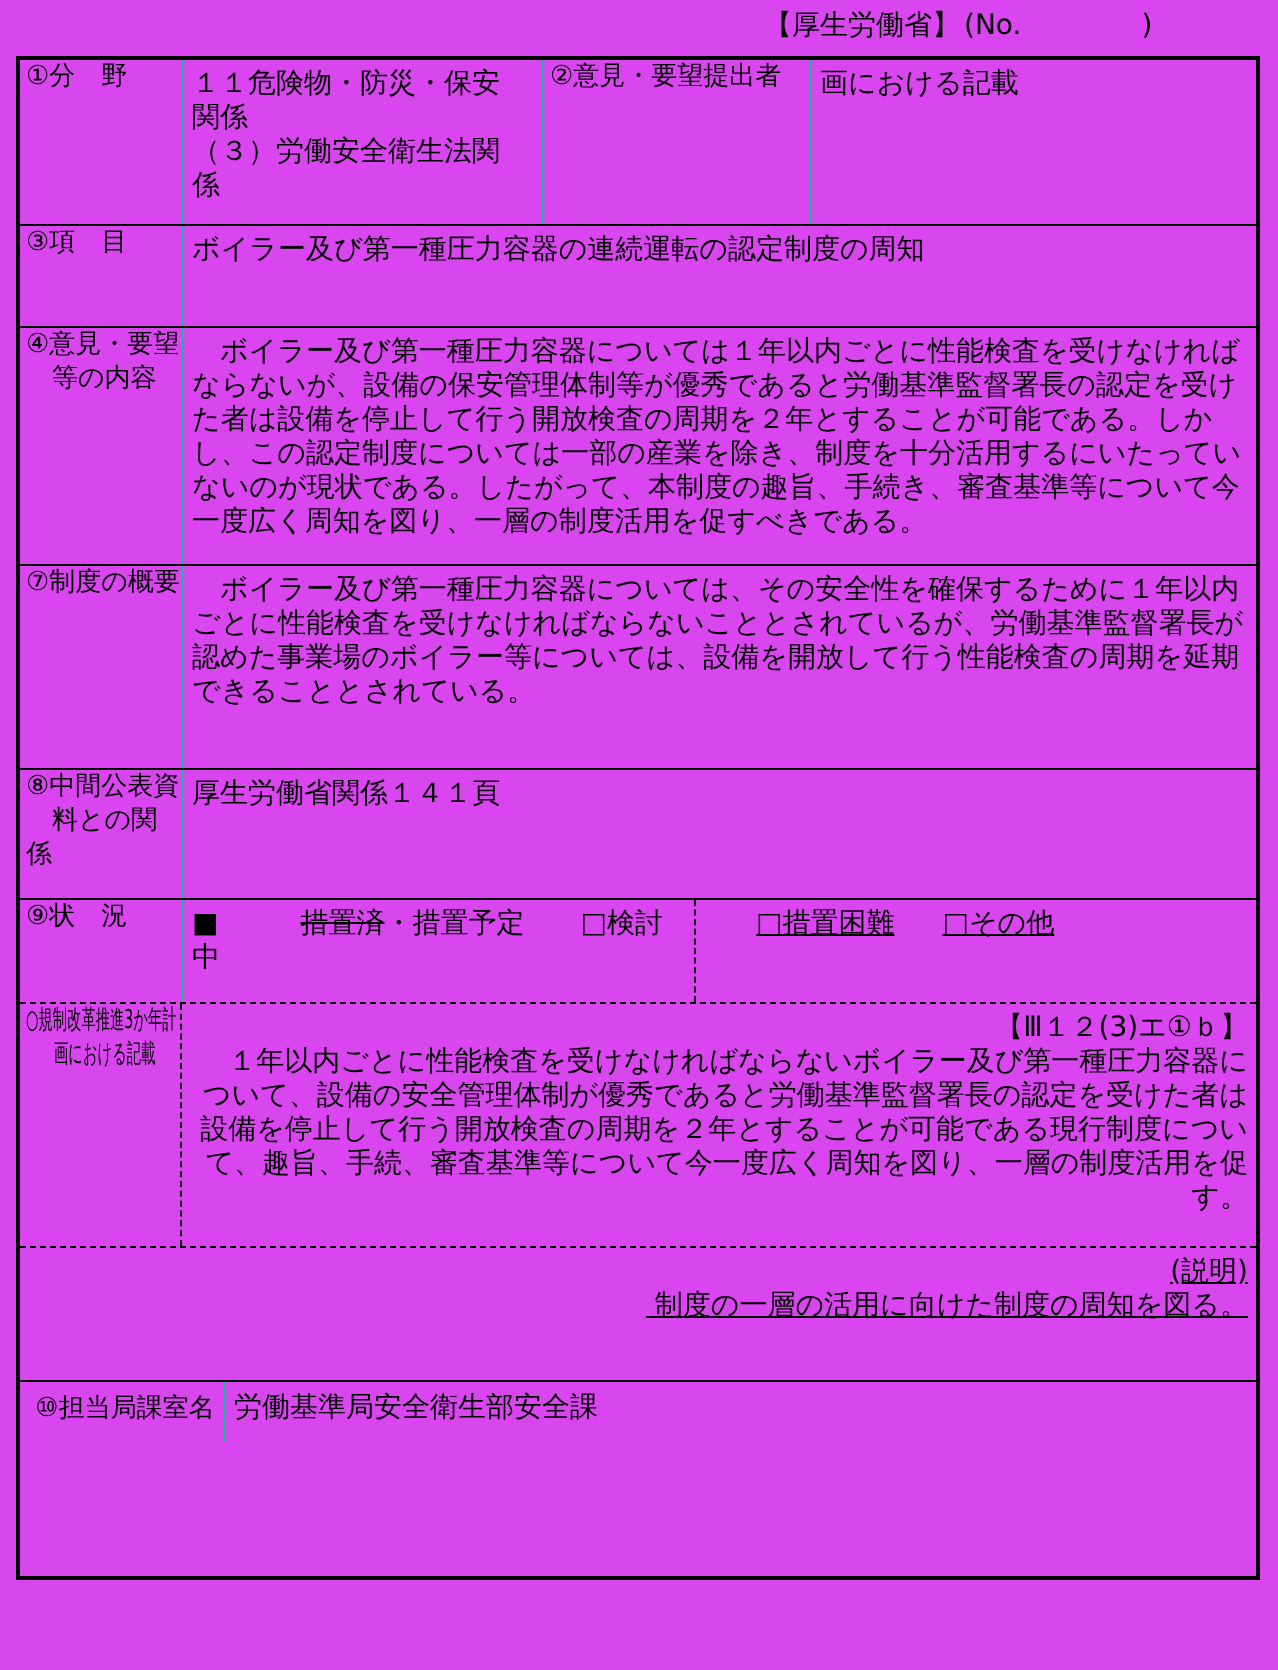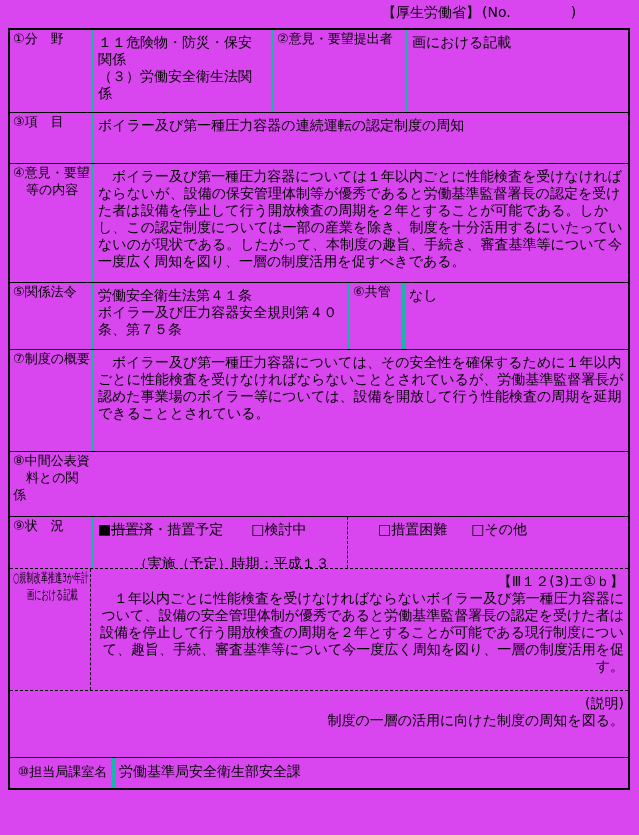--- a/index.html
+++ b/index.html
@@ -11,33 +11,33 @@
   .header .no-open{margin-left:2px;}
   .header .no-close{margin-left:60px;}
 
   .doc-table{position:absolute;left:8px;top:28px;width:622px;height:762px;
              border:2px solid #000;box-sizing:border-box;font-size:14px;line-height:17px;}
   .row{display:flex;box-sizing:border-box;border-top:1px solid #000;overflow:hidden;}
   .row.first{border-top:none;}
   .row.dash-top{border-top:1px dashed #000;text-align:right;}
   .cell{box-sizing:border-box;padding:4px 4px 2px 4px;white-space:pre-wrap;
         overflow:hidden;word-break:break-all;}
-  .cell + .cell{border-left:3px solid #14b8a6;}
-  .cell.no-left{border-left:none;}
+  .cell + .cell{border-left:1px solid #14b8a6;}
+  .cell.no-left{border-left:none;text-decoration:underline;}
   .label{width:81px;font-size:13px;padding:0 0 2px 3px;letter-spacing:0;}
   .grow{flex:1;}
 
   .r1{height:82px}.r2{height:51px}.r3{height:119px}.r4{height:67px}.r5{height:102px}
   .r6{height:65px}.r7{height:52px}.r8{height:122px}.r9{height:67px}.r10{height:31px}
 
   .w180{width:180px}.w134{width:134px}.w256{width:256px}.w55{width:55px}
 
   .status-mid{width:257px;border-right:1px dashed #000;}
   .status-right{padding-left:30px;}
-  .strike{text-decoration:line-through;}
+  .strike{text-decoration:line-through;padding-left:41px;}
   .gap-s{display:inline-block;width:28px;}
   .gap-m{display:inline-block;width:24px;}
 
   .r8 .label{border-right:1px dashed #000;}
   .r8 .content{border-left:none;}
   .sq{display:inline-block;transform:scaleX(0.55);transform-origin:0 50%;
       white-space:nowrap;font-size:13px;line-height:15px;}
   .sq2{margin-left:14px;}
   .r10 .label{width:102px;padding-top:5px;text-align:center;}
   .r10 .cell{padding-top:5px;}
@@ -69,37 +69,30 @@
       <div class="cell label">③項　目</div>
       <div class="cell grow">ボイラー及び第一種圧力容器の連続運転の認定制度の周知</div>
     </div>
 
     <div class="row r3">
       <div class="cell label">④意見・要望
 　等の内容</div>
       <div class="cell grow">　ボイラー及び第一種圧力容器については１年以内ごとに性能検査を受けなければならないが、設備の保安管理体制等が優秀であると労働基準監督署長の認定を受けた者は設備を停止して行う開放検査の周期を２年とすることが可能である。しかし、この認定制度については一部の産業を除き、制度を十分活用するにいたっていないのが現状である。したがって、本制度の趣旨、手続き、審査基準等について今一度広く周知を図り、一層の制度活用を促すべきである。</div>
     </div>
 
-    <div class="row r4">
-      <div class="cell label">⑤関係法令</div>
-      <div class="cell w256">労働安全衛生法第４１条
-ボイラー及び圧力容器安全規則第４０
-条、第７５条</div>
-      <div class="cell w55 label">⑥共管</div>
-      <div class="cell grow">なし</div>
-    </div>
 
     <div class="row r5">
       <div class="cell label">⑦制度の概要</div>
       <div class="cell grow">　ボイラー及び第一種圧力容器については、その安全性を確保するために１年以内ごとに性能検査を受けなければならないこととされているが、労働基準監督署長が認めた事業場のボイラー等については、設備を開放して行う性能検査の周期を延期できることとされている。</div>
     </div>
 
     <div class="row r6">
       <div class="cell label">⑧中間公表資
 　料との関係</div>
+      <div class="cell grow">厚生労働省関係１４１頁</div>
     </div>
 
     <div class="row r7">
       <div class="cell label">⑨状　況</div>
       <div class="cell status-mid"><span>■</span><span class="strike">措置済</span><span>・措置予定</span><span class="gap-s"></span><span>□検討中</span><br>
         <span>（実施（予定）時期：平成１３年度）</span></div>
       <div class="cell grow no-left status-right"><span>□措置困難</span><span class="gap-m"></span><span>□その他</span></div>
     </div>
 
     <div class="row r8 dash-top">

